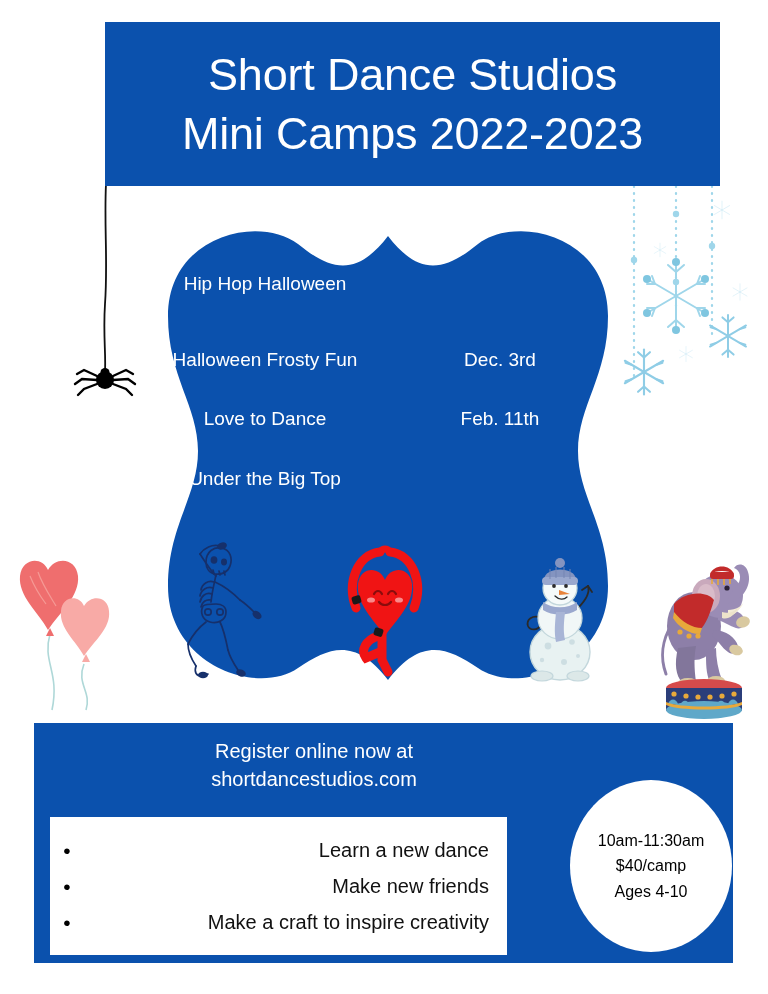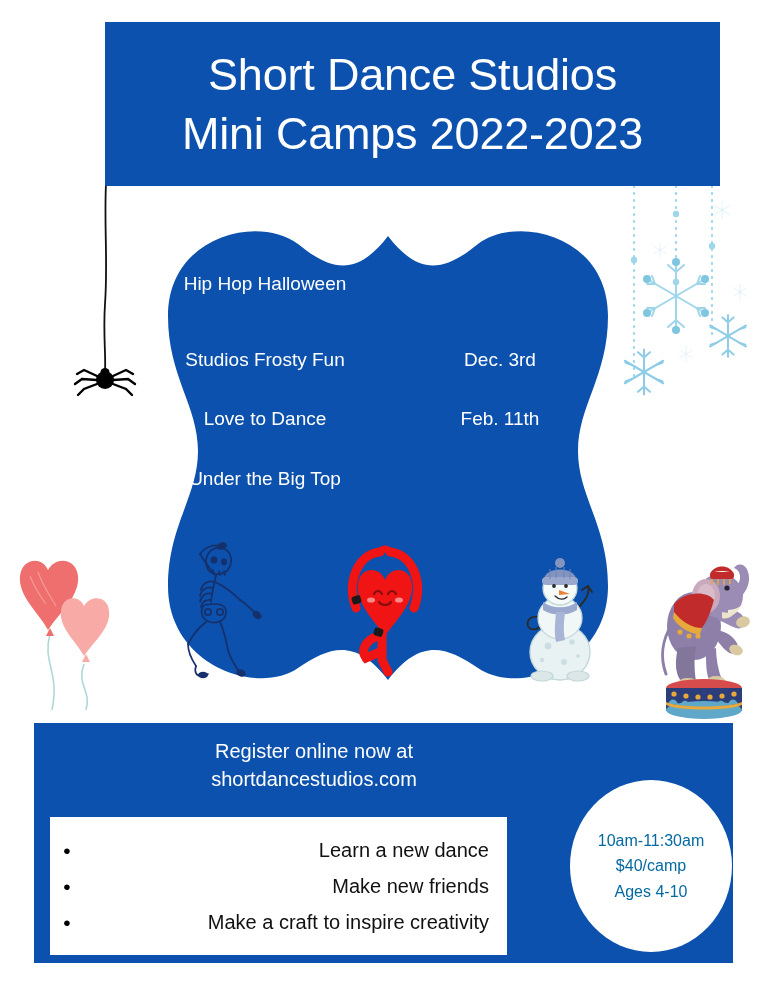--- a/index.html
+++ b/index.html
@@ -75,21 +75,21 @@
     flex:1; text-align:right; padding-right:18px;
     color:#111111; font-size:20px; line-height:1.5;
   }
 
   .badge{
     position:absolute; left:536px; top:57px; width:162px; height:172px;
     background:#ffffff; border-radius:50%;
     display:flex; flex-direction:column; align-items:center; justify-content:center;
     z-index:7;
   }
-  .badge div{ color:#0369a1; font-size:16px; line-height:1.6; white-space:nowrap; }
+  .badge div{ color:#000000; font-size:16px; line-height:1.6; white-space:nowrap; }
 </style>
 </head>
 <body>
 
 <div class="flyer">
 
   <div class="title-banner">
     <div class="title-line">Short Dance Studios</div>
     <div class="title-line">Mini Camps 2022-2023</div>
   </div>
@@ -224,21 +224,21 @@
     </svg>
   </div>
 
   <div class="schedule">
 
     <div class="sched-row" style="margin-bottom:48px;gap:16px;">
       <div class="sched-name">Hip Hop Halloween</div>
     </div>
 
     <div class="sched-row" style="margin-bottom:32px;">
-      <div class="sched-name">Studios Frosty Fun</div>
+      <div class="sched-name">Halloween Frosty Fun</div>
       <div class="sched-date">
         <span>Dec. 3rd</span>
       </div>
     </div>
 
     <div class="sched-row" style="margin-bottom:32px;">
       <div class="sched-name">Love to Dance</div>
       <div class="sched-date">
         <span>Feb. 11th</span>
       </div>

